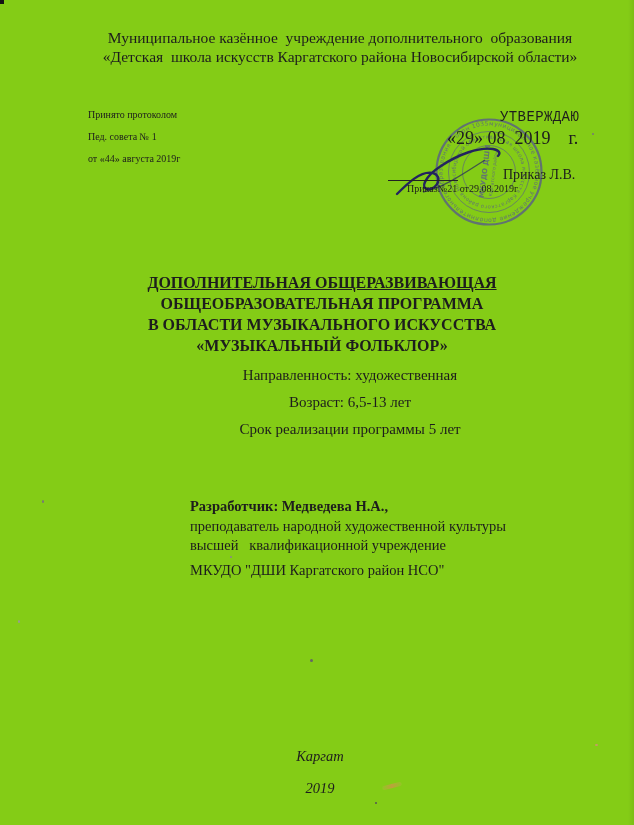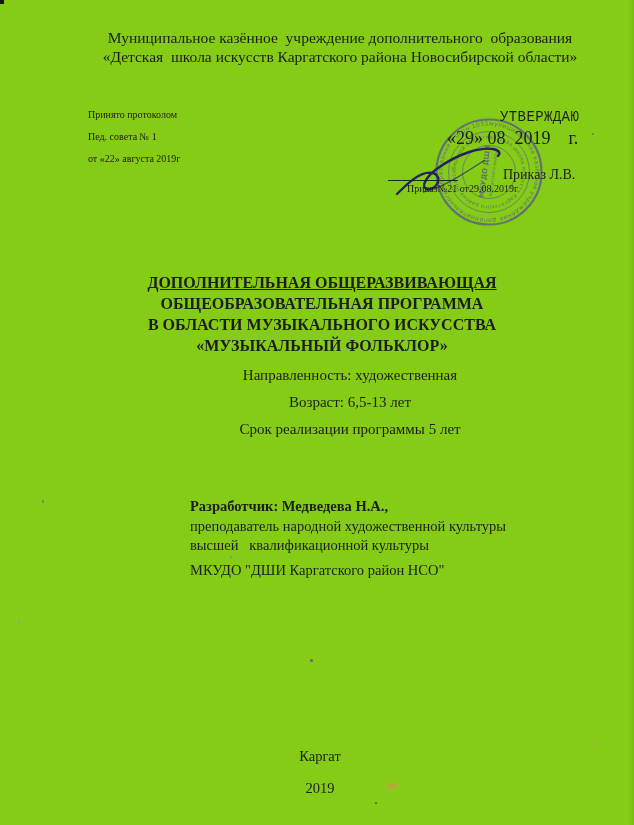--- a/index.html
+++ b/index.html
@@ -58,21 +58,21 @@
   .dev {
     position:absolute; left:190px; top:497px; width:330px;
     text-align:left; font-size:14.5px; line-height:19.5px;
   }
   .dev div { white-space:pre; }
   .dev-l1 { font-weight:bold; padding-right:2px; }
   .dev-l3 { padding-right:54px; }
   .dev-l4 { margin-top:5px; padding-right:32px; }
 
   
-  .foot { left:20px; width:600px; font-size:14.5px; }
+  .foot { left:20px; width:600px; font-size:14.5px;font-style:italic; }
   .foot-city { top:748px; }
   .foot-year { top:780px; }
 
   
   .speck { position:absolute; border-radius:50%; }
   .sp1 { left:42px;  top:500px; width:2px; height:3px; background:#777; }
   .sp2 { left:230px; top:556px; width:2px; height:2px; background:#888; }
   .sp3 { left:310px; top:659px; width:3px; height:3px; background:#666; }
   .sp4 { left:375px; top:802px; width:2px; height:2px; background:#555; }
   .sp5 { left:595px; top:744px; width:3px; height:2px; background:#c89a6a; }
@@ -90,21 +90,21 @@
 <div class="page">
 
   <div class="shade-right"></div>
   <div class="corner-mark"></div>
 
   <div class="line centered hdr hdr1">Муниципальное казённое  учреждение дополнительного  образования</div>
   <div class="line centered hdr hdr2">«Детская  школа искусств Каргатского района Новосибирской области»</div>
 
   <div class="line acc acc1">Принято протоколом</div>
   <div class="line acc acc2">Пед. совета № 1</div>
-  <div class="line acc acc3">от «22» августа 2019г</div>
+  <div class="line acc acc3">от «44» августа 2019г</div>
 
   <svg class="stamp" width="110" height="110" viewBox="0 0 110 110">
     <defs>
       <path id="ringO" d="M 55,8.5 A 46.5,46.5 0 1 1 55,101.5 A 46.5,46.5 0 1 1 55,8.5"></path>
       <path id="ringI" d="M 55,21.5 A 33.5,33.5 0 1 1 55,88.5 A 33.5,33.5 0 1 1 55,21.5"></path>
     </defs>
     <g fill="none" stroke="#4f46a0">
       <circle cx="55" cy="55" r="52.5" stroke-width="2.2"></circle>
       <circle cx="55" cy="55" r="40.5" stroke-width="0.8"></circle>
       <circle cx="55" cy="55" r="26.5" stroke-width="0.8"></circle>
@@ -137,21 +137,21 @@
   <div class="line centered ttl ttl3">В ОБЛАСТИ МУЗЫКАЛЬНОГО ИСКУССТВА</div>
   <div class="line centered ttl ttl4">«МУЗЫКАЛЬНЫЙ ФОЛЬКЛОР»</div>
 
   <div class="line centered det det1">Направленность: художественная</div>
   <div class="line centered det det2">Возраст: 6,5-13 лет</div>
   <div class="line centered det det3">Срок реализации программы 5 лет</div>
 
   <div class="dev">
     <div class="dev-l1">Разработчик: Медведева Н.А.,</div>
     <div class="dev-l2">преподаватель народной художественной культуры</div>
-    <div class="dev-l3">высшей   квалификационной культуры</div>
+    <div class="dev-l3">высшей   квалификационной учреждение</div>
     <div class="dev-l4">МКУДО "ДШИ Каргатского район НСО"</div>
   </div>
 
   <div class="line centered foot foot-city">Каргат</div>
   <div class="line centered foot foot-year">2019</div>
 
   <div class="speck sp1"></div>
   <div class="speck sp2"></div>
   <div class="speck sp3"></div>
   <div class="speck sp4"></div>

